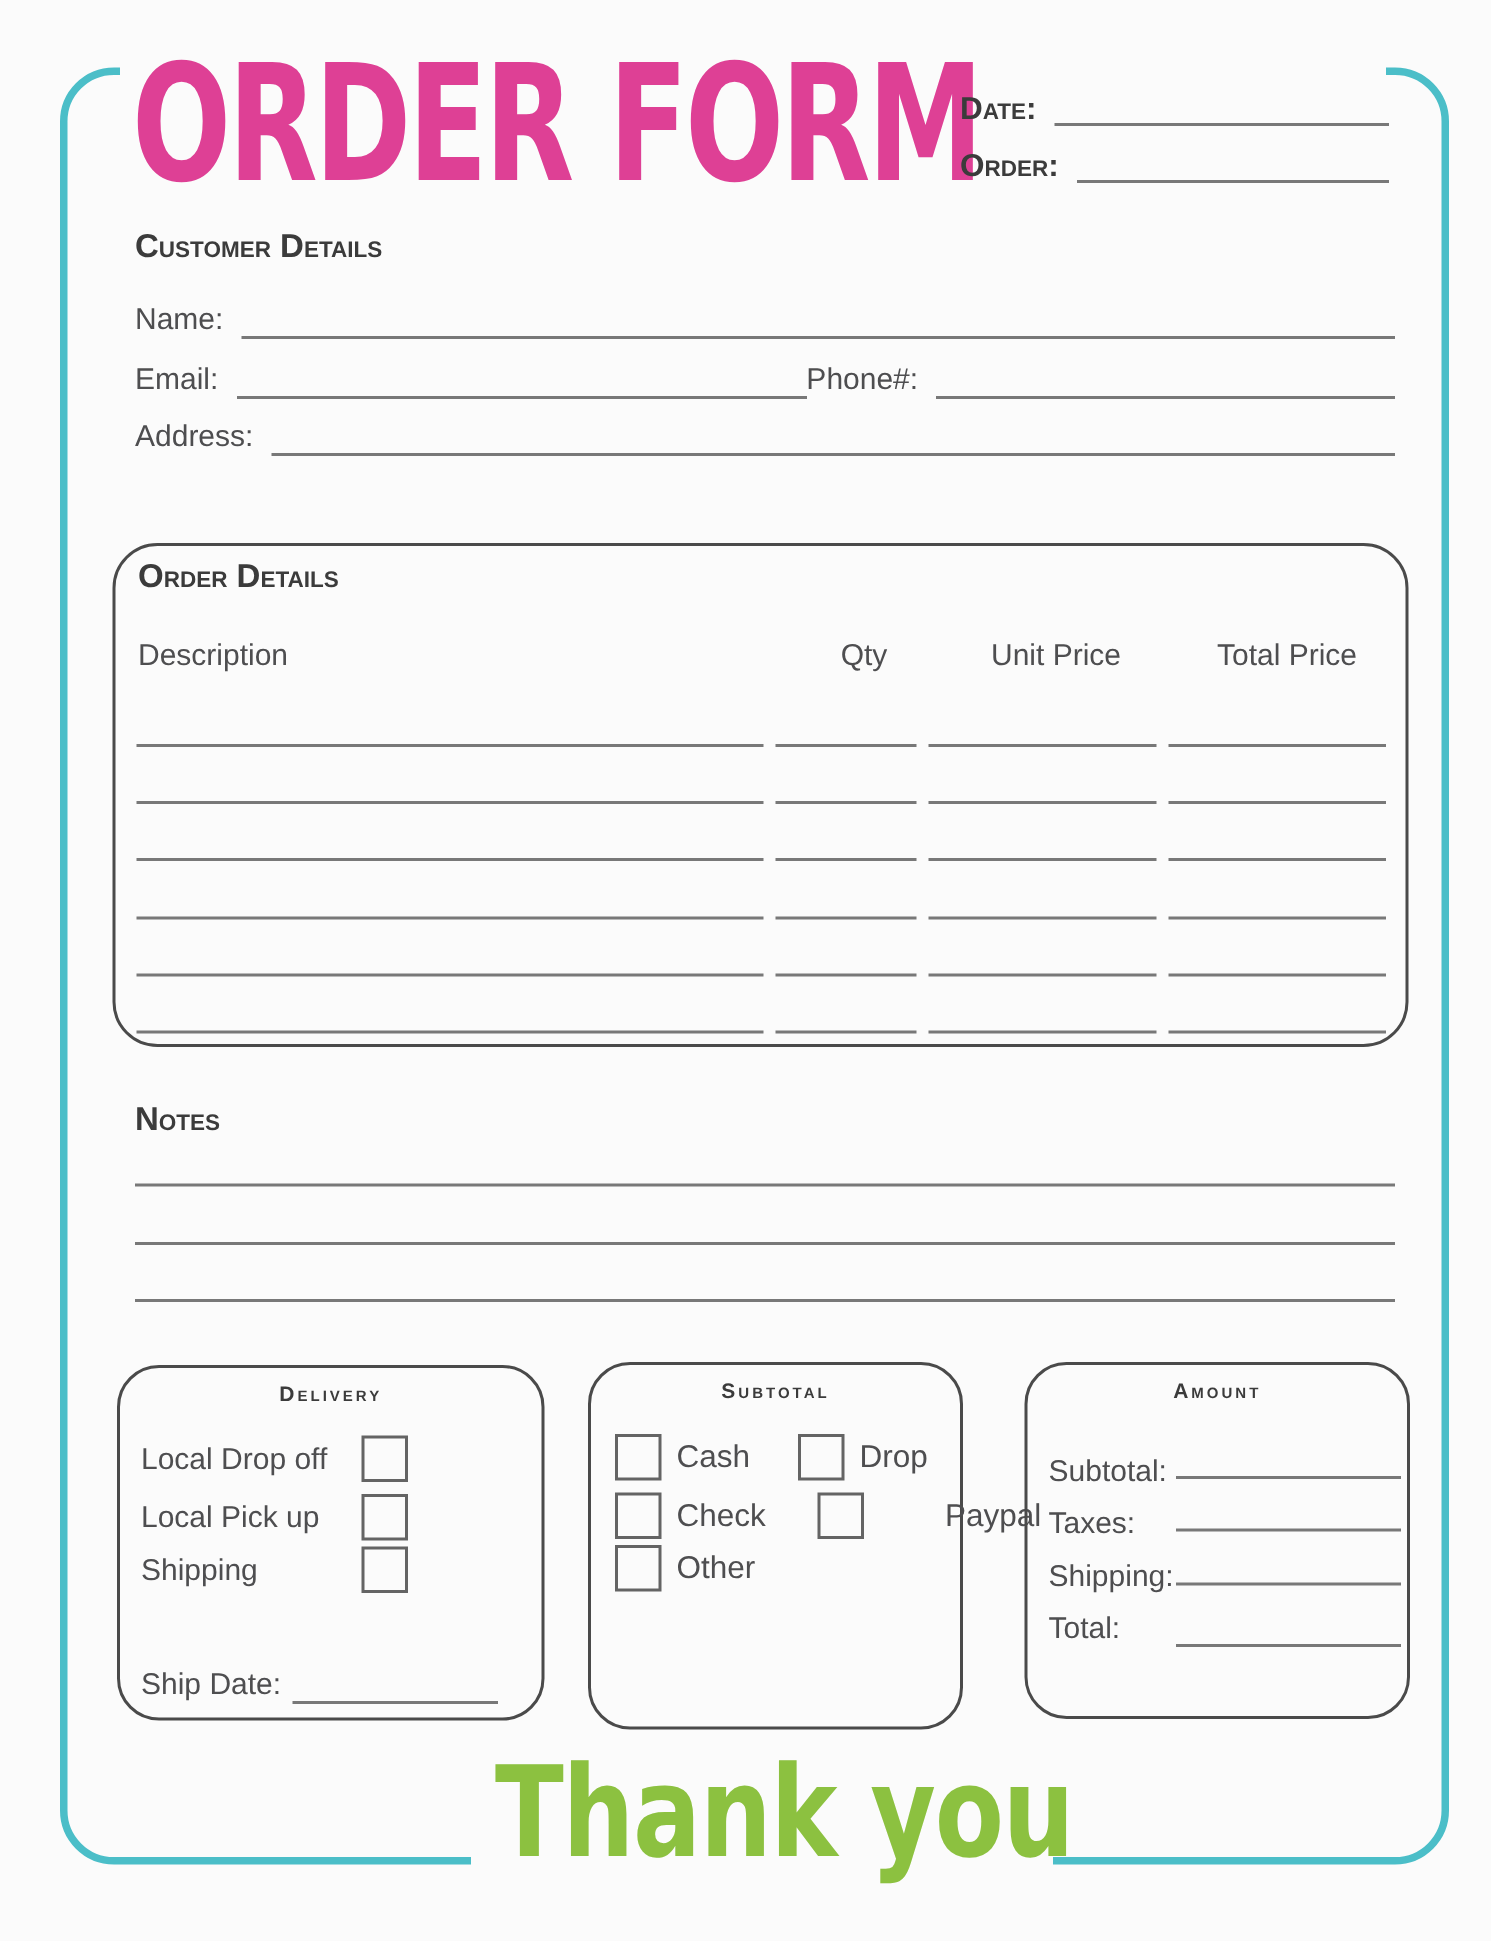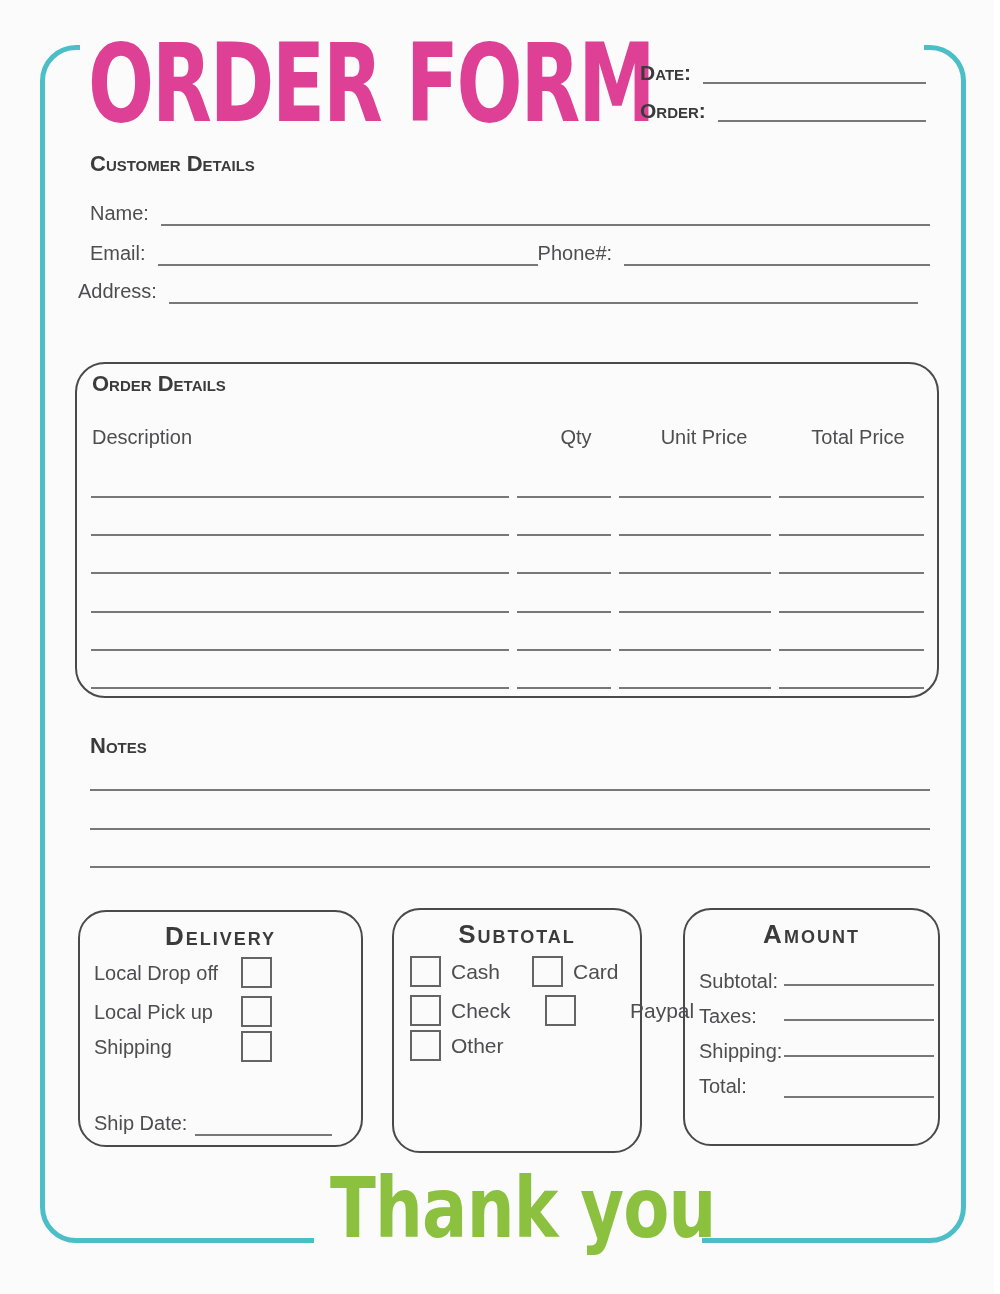--- a/index.html
+++ b/index.html
@@ -41,21 +41,21 @@
     font-size:84px;line-height:1;letter-spacing:-1px;color:var(--green);
     transform:scaleX(0.80);transform-origin:left top;white-space:nowrap;
   }
 
   
   .sc{
     font-variant:small-caps;font-weight:bold;color:var(--dark);
     line-height:1.1;white-space:nowrap;
   }
   .sec-heading{position:absolute;font-size:22px;}
-  .box-title{position:absolute;left:0;right:0;top:10px;text-align:center;font-size:26px;letter-spacing:2px;}
+  .box-title{position:absolute;left:0;right:0;top:10px;text-align:center;font-size:14px;letter-spacing:2px;}
 
   
   .lbl{color:var(--gray);font-size:20px;line-height:26px;white-space:nowrap;}
   .fill-line{border-bottom:2px solid var(--line);height:24px;display:inline-block;}
   .grow{flex:1;}
   .frow{position:absolute;display:flex;align-items:flex-end;}
   .frow .fill-line{margin-left:12px;}
 
   
   .hfield{position:absolute;left:640px;width:286px;display:flex;align-items:flex-end;}
@@ -142,21 +142,21 @@
       <span class="fill-line grow"></span>
     </div>
 
     <div class="frow" style="left:90px;top:240px;width:840px;">
       <span class="lbl">Email:</span>
       <span class="fill-line" style="width:380px;"></span>
       <span class="lbl">Phone#:</span>
       <span class="fill-line grow"></span>
     </div>
 
-    <div class="frow" style="left:78px;top:278px;width:840px;">
+    <div class="frow" style="left:90px;top:278px;width:840px;">
       <span class="lbl">Address:</span>
       <span class="fill-line grow"></span>
     </div>
 
     <div class="order-box">
       <div class="sec-heading sc ob-heading">Order Details</div>
 
       <span class="col-h col-desc">Description</span>
       <span class="col-h col-qty">Qty</span>
       <span class="col-h col-unit">Unit Price</span>
@@ -229,21 +229,21 @@
 
     <div class="bbox payment-box">
       <div class="box-title sc">Subtotal</div>
 
       <div class="p-item" style="left:16px;top:46px;">
         <span class="cb"></span>
         <span class="lbl">Cash</span>
       </div>
       <div class="p-item" style="left:138px;top:46px;">
         <span class="cb"></span>
-        <span class="lbl">Card</span>
+        <span class="lbl">Drop</span>
       </div>
       <div class="p-item" style="left:16px;top:85px;">
         <span class="cb"></span>
         <span class="lbl">Check</span>
       </div>
       <div class="p-item" style="left:151px;top:85px;gap:44px;">
         <span class="cb"></span>
         <span class="lbl">Paypal</span>
       </div>
       <div class="p-item" style="left:16px;top:120px;">

